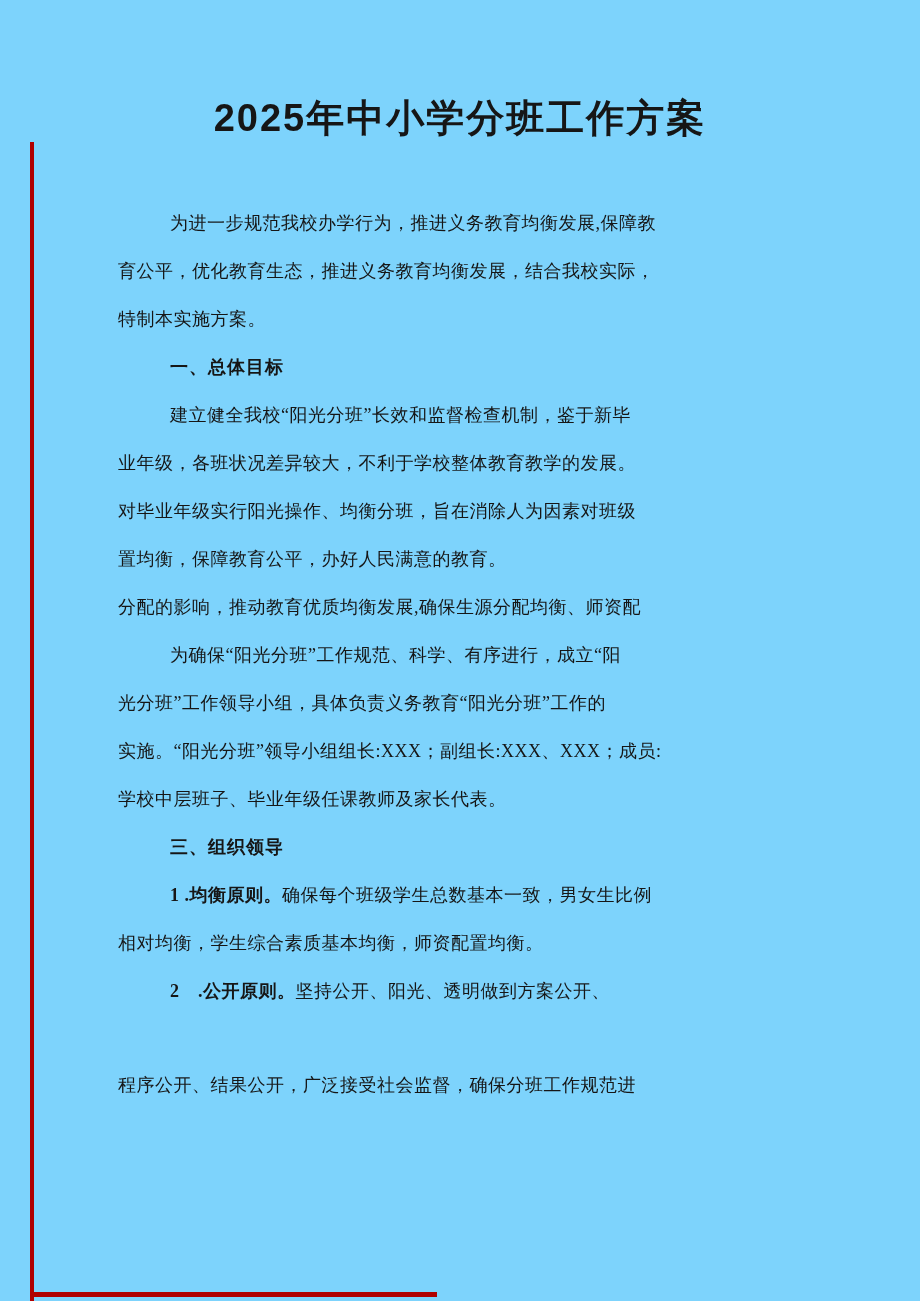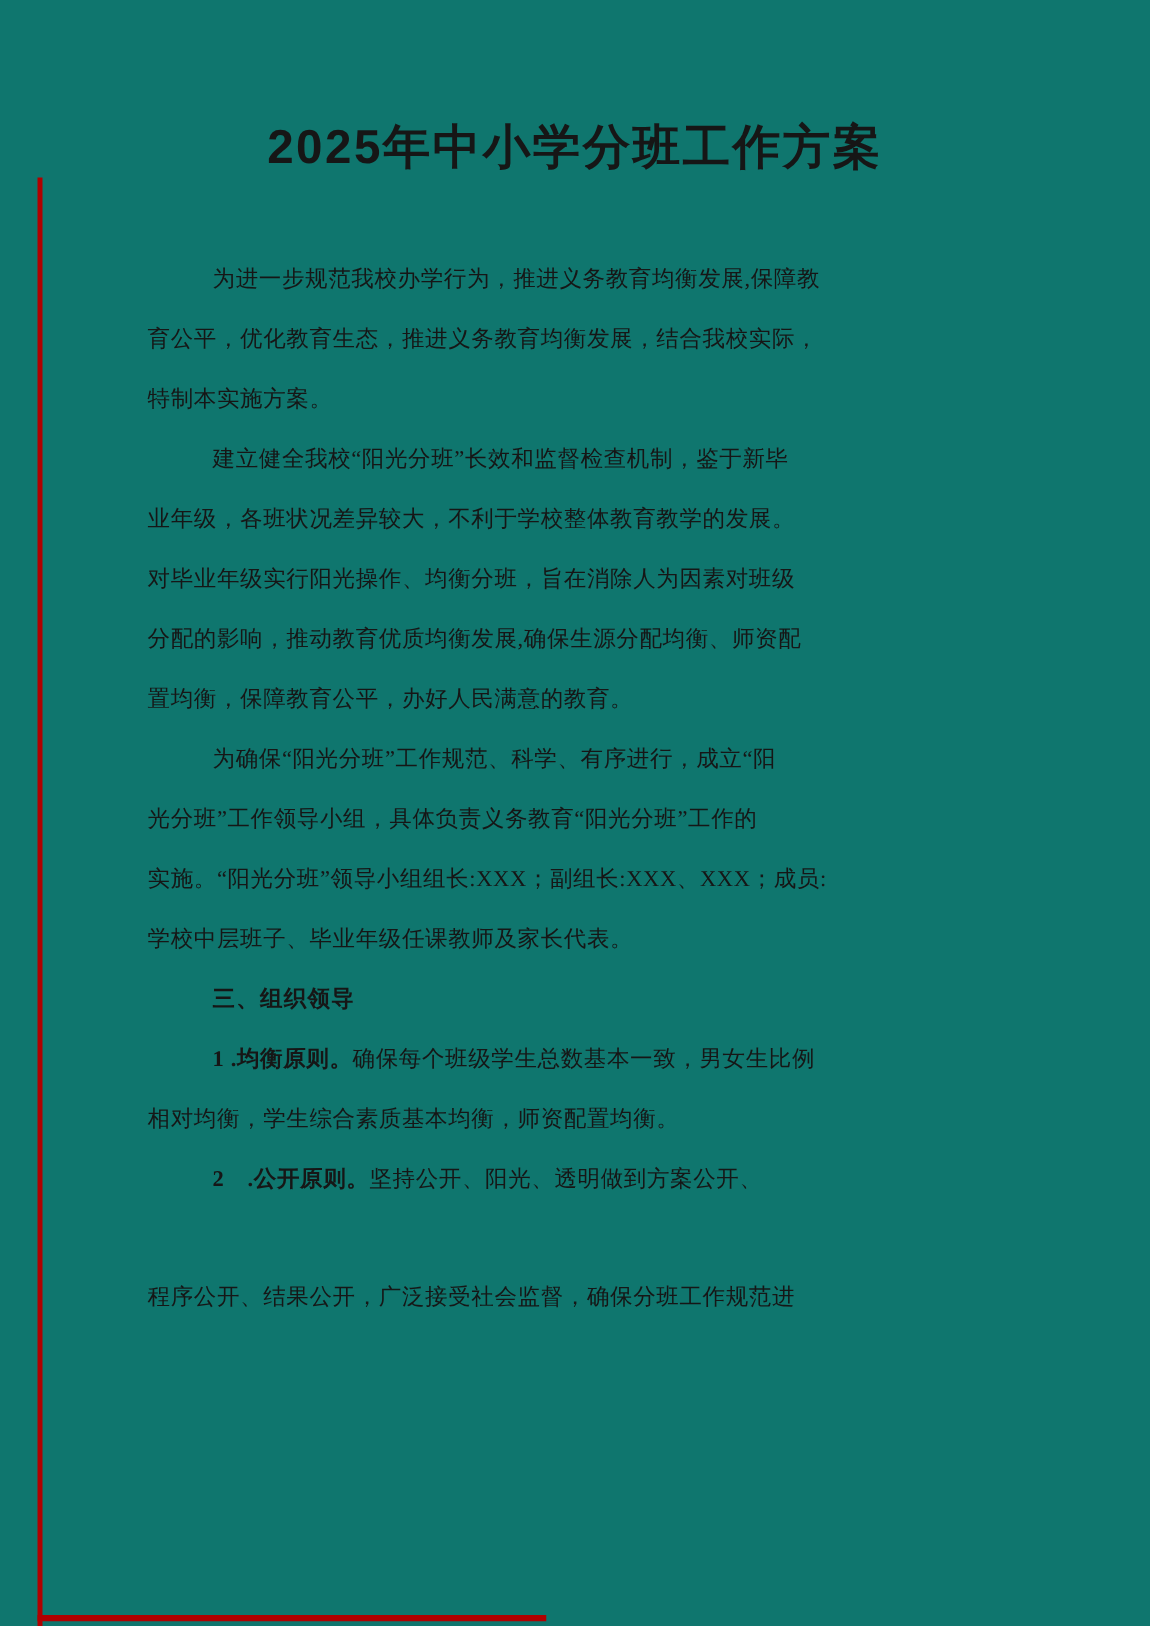--- a/index.html
+++ b/index.html
@@ -1,19 +1,19 @@
 <!DOCTYPE html>
 <html><head>
 <meta charset="utf-8">
 <style>
   html,body { margin:0; padding:0; }
   .page {
     position:relative;
     width:920px; height:1301px;
-    background:#0f766e;
+    background:#7dd3fc;
     overflow:hidden;
     font-family:"Liberation Serif","DejaVu Serif",serif;
   }
   .redline { position:absolute; background:#b00000; }
   .redline-v { left:30px; top:142px; width:4px; height:1159px; }
   .redline-h { left:30px; top:1292px; width:407px; height:5px; }
   .title {
     position:absolute; top:92px; left:0; right:0;
     margin:0; text-align:center;
     font-size:38px; line-height:52px; font-weight:bold;
@@ -41,25 +41,26 @@
 <body>
 
 <div class="page">
   <div class="redline redline-v" style="background: rgb(176, 0, 0);"></div>
   <div class="redline redline-h" style="background: rgb(176, 0, 0);"></div>
   <h1 class="title">2025年中小学分班工作方案</h1>
   <div class="doc-body">
       <div class="line indent">为进一步规范我校办学行为，推进义务教育均衡发展,保障教</div>
       <div class="line">育公平，优化教育生态，推进义务教育均衡发展，结合我校实际，</div>
       <div class="line">特制本实施方案。</div>
+      <div class="line indent heading">一、总体目标</div>
       <div class="line indent">建立健全我校“阳光分班”长效和监督检查机制，鉴于新毕</div>
       <div class="line">业年级，各班状况差异较大，不利于学校整体教育教学的发展。</div>
       <div class="line">对毕业年级实行阳光操作、均衡分班，旨在消除人为因素对班级</div>
+      <div class="line">置均衡，保障教育公平，办好人民满意的教育。</div>
       <div class="line">分配的影响，推动教育优质均衡发展,确保生源分配均衡、师资配</div>
-      <div class="line">置均衡，保障教育公平，办好人民满意的教育。</div>
       <div class="line indent">为确保“阳光分班”工作规范、科学、有序进行，成立“阳</div>
       <div class="line">光分班”工作领导小组，具体负责义务教育“阳光分班”工作的</div>
       <div class="line">实施。“阳光分班”领导小组组长:XXX；副组长:XXX、XXX；成员:</div>
       <div class="line">学校中层班子、毕业年级任课教师及家长代表。</div>
       <div class="line indent heading">三、组织领导</div>
       <div class="line indent"><span class="lead">1 .均衡原则。</span>确保每个班级学生总数基本一致，男女生比例</div>
       <div class="line">相对均衡，学生综合素质基本均衡，师资配置均衡。</div>
       <div class="line indent"><span class="lead">2　.公开原则。</span>坚持公开、阳光、透明做到方案公开、</div>
       <div class="line gap-before">程序公开、结果公开，广泛接受社会监督，确保分班工作规范进</div>
     </div>

